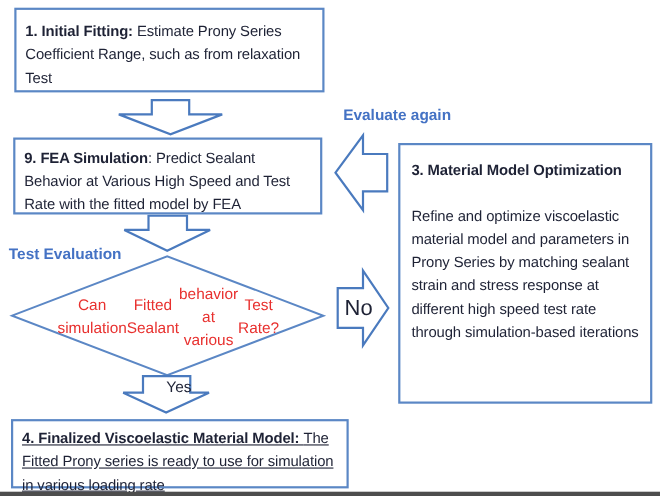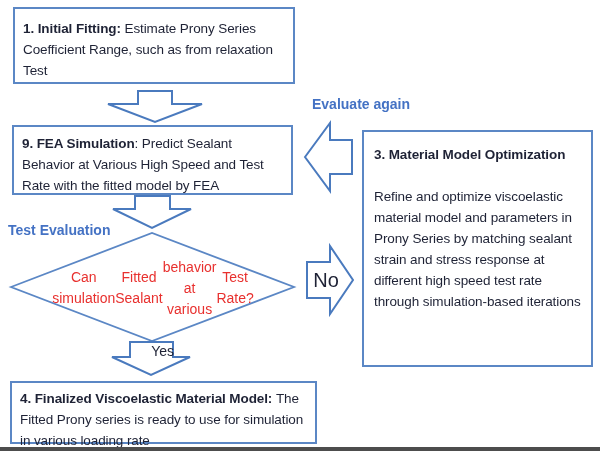--- a/index.html
+++ b/index.html
@@ -37,21 +37,21 @@
   #box3{left:362px;top:130px;width:231px;height:237px;padding:12px 6px 0 10px;}
   #box3 .box-title{display:block;margin-bottom:21px;}
   #label-test-comparison{left:8px;top:222px;}
   #decision-text{
     position:absolute;left:63px;top:245px;width:180px;height:86px;
     display:flex;align-items:center;justify-content:center;
     color:var(--decision-red);font-size:14px;line-height:21px;text-align:center;
   }
   #label-no{left:306px;top:270px;width:40px;height:20px;line-height:20px;}
   #label-yes{left:128px;top:342px;width:46px;height:18px;line-height:18px;font-size:14px;text-align:right;}
-  #box4{left:10px;top:381px;width:307px;height:63px;padding:5px 4px 0 8px;}
+  #box4{left:10px;top:381px;width:307px;height:63px;padding:5px 4px 0 8px;text-decoration:underline;}
   #bottom-bar{position:absolute;left:0;top:447px;width:600px;height:4px;background:var(--bottom-bar);}
 </style>
 </head>
 <body>
 
 <div id="canvas">
 
   <svg id="shape-layer" viewBox="0 0 600 451" xmlns="http://www.w3.org/2000/svg">
     <polygon class="block-arrow" points="138,91 172,91 172,104 202,104 155,122 108,104 138,104"></polygon>
     <polygon class="block-arrow" points="305,157 330,123 330,140 352,140 352,174 330,174 330,191"></polygon>

